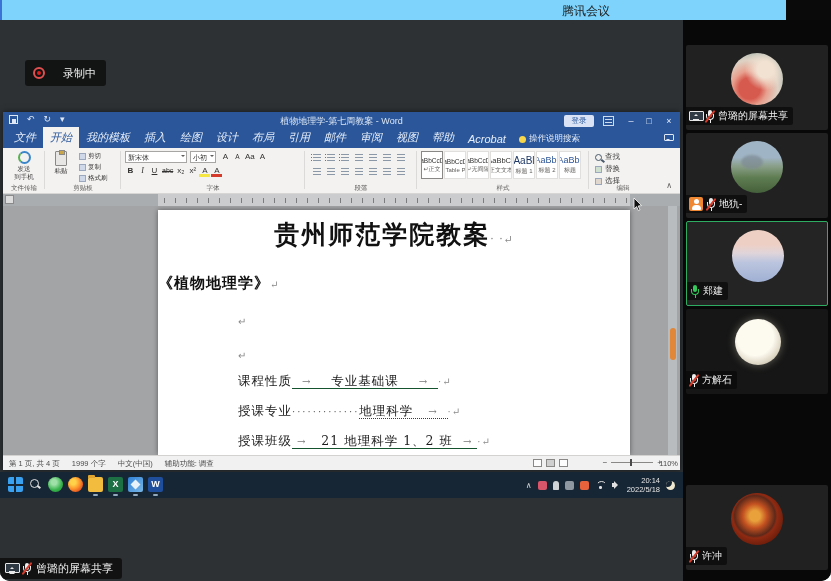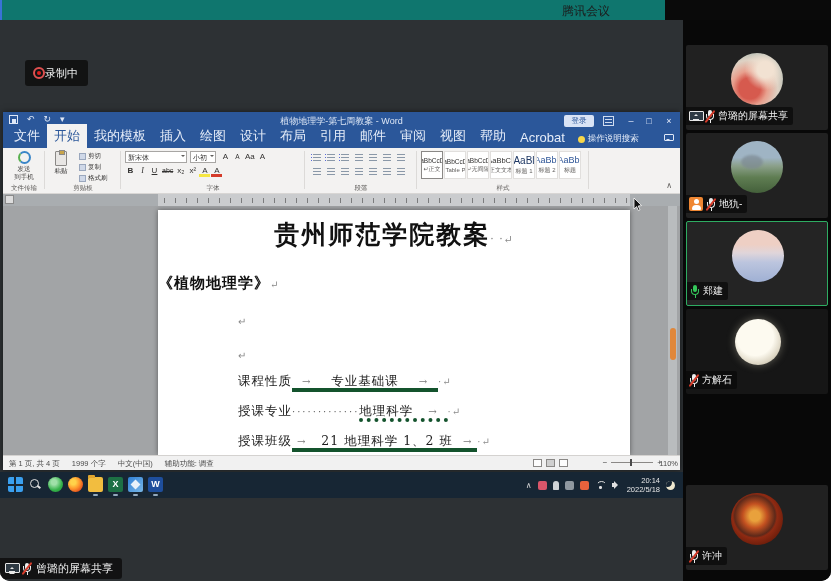--- a/index.html
+++ b/index.html
@@ -1,46 +1,46 @@
 <!DOCTYPE html>
 <html><head>
 <meta charset="utf-8">
 <style>
   * { box-sizing: border-box; margin:0; padding:0; }
   html,body { background:#ffffff; font-family:"Liberation Sans", sans-serif; }
   .screen { position:relative; width:831px; height:581px; background:#0a0a0a; overflow:hidden; border-radius:0 0 10px 10px; }
 
   
-  .topbar { position:absolute; left:0; top:0; width:665px; height:20px; background:#0f766e; border-left:2px solid #3a72d6; }
+  .topbar { position:absolute; left:0; top:0; width:786px; height:20px; background:#7dd3fc; border-left:2px solid #3a72d6; }
   .topbar .ttl { position:absolute; left:560px; top:3px; font-size:12px; color:#1c1c1c; }
 
   
   .main { position:absolute; left:0; top:20px; width:683px; height:561px; background:#2d3134; }
 
-  .recchip { position:absolute; left:25px; top:40px; height:26px; padding:0 10px 0 8px; background:rgba(16,16,16,.92); border-radius:3px; display:flex; align-items:center; gap:0; }
+  .recchip { position:absolute; left:25px; top:40px; height:26px; padding:0 10px 0 8px; background:rgba(16,16,16,.92); border-radius:3px; display:flex; align-items:center; gap:18px; }
   .recdot { width:12px; height:12px; border:2px solid #e05050; border-radius:50%; position:relative; }
   .recdot::after { content:""; position:absolute; left:2px; top:2px; width:4px; height:4px; background:#e02020; border-radius:50%; }
   .recchip .rectxt { color:#f2f2f2; font-size:11px; }
 
   
   .word { position:absolute; left:3px; top:92px; width:677px; height:358px; background:#f3f2f1; box-shadow:0 0 6px rgba(0,0,0,.5); }
 
   .wtitle { position:absolute; left:0; top:0; width:100%; height:19px; background:#2b579a; }
   .qat { position:absolute; left:6px; top:2px; display:flex; gap:9px; align-items:center; color:#dfe8f7; font-size:9px; }
   .saveico { width:9px; height:9px; border:1px solid #dfe8f7; position:relative; }
   .saveico::after { content:""; position:absolute; left:2px; bottom:0; width:4px; height:4px; background:#dfe8f7; }
   .wtitletxt { position:absolute; left:0; right:0; top:3px; text-align:center; font-size:9px; color:#dce6f5; }
   .signin { position:absolute; right:86px; top:3px; width:30px; height:12px; background:#d9e3f5; color:#2b579a; font-size:7.5px; text-align:center; line-height:12px; border-radius:2px; }
   .ribdisp { position:absolute; right:66px; top:4px; width:11px; height:10px; border:1px solid #cfdcf0; }
   .ribdisp::after{ content:""; position:absolute; left:1px; top:2px; width:7px; height:1px; background:#cfdcf0; box-shadow:0 3px 0 #cfdcf0; }
   .wctl { position:absolute; top:0; height:19px; width:18px; color:#e8eefc; font-size:9px; text-align:center; line-height:19px; }
   .wmin { right:40px; } .wmax { right:22px; } .wclose { right:2px; }
 
   .tabrow { position:absolute; left:0; top:19px; width:100%; height:17px; background:#2b579a; display:flex; align-items:flex-end; padding-left:4px; }
-  .wtab { font-size:13px; color:#e6edf9; padding:3px 7px 3px; white-space:nowrap; }
+  .wtab { font-size:11px; color:#e6edf9; padding:3px 7px 3px; white-space:nowrap;font-style:italic; }
   .wtab.active { background:#f3f2f1; color:#2b579a; }
   .tellme { display:flex; align-items:center; gap:3px; padding:3px 6px; }
   .bulb { width:7px; height:7px; border-radius:50%; background:#f8d74a; }
   .tellme span { font-size:8.5px; color:#e6edf9; }
   .cmtico { position:absolute; right:6px; top:22px; width:10px; height:7px; border:1px solid #dfe8f7; border-radius:1px; }
   .cmtico::after { content:""; position:absolute; left:1px; bottom:-3px; border:2px solid transparent; border-top-color:#dfe8f7; }
 
   
   .ribbon { position:absolute; left:0; top:36px; width:100%; height:46px; background:#f3f2f1; border-bottom:1px solid #d8d6d4; }
   .grp { position:absolute; top:0; height:46px; }
@@ -89,21 +89,21 @@
 
   
   .docarea { position:absolute; left:0; top:94px; width:100%; height:249px; background:#a2a4a6; overflow:hidden; }
   .page { position:absolute; left:155px; top:4px; width:472px; height:245px; background:#ffffff; box-shadow:0 0 5px rgba(0,0,0,.45); }
   .doctitle { position:absolute; left:0; width:100%; top:8px; text-align:center; font-family:"DejaVu Serif","Liberation Serif",serif; font-weight:bold; font-size:25px; color:#111111; letter-spacing:2px; }
   .doctitle .marks { font-size:11px; color:#888888; font-weight:normal; letter-spacing:1px; }
   .docsub { position:absolute; left:0; width:100%; top:64px; text-align:left; font-family:"DejaVu Serif","Liberation Serif",serif; font-weight:bold; font-size:15px; color:#111111; letter-spacing:1px; }
   .docsub .marks { font-size:10px; color:#888888; font-weight:normal; }
   .pmark { position:absolute; left:80px; font-size:10px; color:#8a8a8a; }
   .frow { position:absolute; left:80px; font-family:"DejaVu Serif","Liberation Serif",serif; font-size:12.5px; color:#1c1c1c; letter-spacing:1px; white-space:nowrap; }
-  .frow .useg { border-bottom:4px solid #14532d;text-align:right; }
+  .frow .useg { border-bottom:1px solid #14532d;text-align:right; }
   .frow .dots { color:#555555; letter-spacing:2px; font-size:10px; }
   .frow .arrow { color:#7a7a7a; font-size:10px; }
   .frow .tail { color:#8a8a8a; font-size:10px; }
   .vscroll { position:absolute; right:3px; top:0; width:9px; height:249px; background:#b9bcbe; }
   .vthumb { position:absolute; left:1.5px; top:122px; width:6px; height:32px; background:#e0873a; border-radius:3px; }
 
   
   .sbar { position:absolute; left:0; top:343px; width:100%; height:15px; background:#f1f1f1; border-top:1px solid #d4d2d0; }
   .sbar .lft { position:absolute; left:6px; top:3px; display:flex; gap:12px; font-size:7.5px; color:#4a4a4a; }
   .viewicons { position:absolute; right:112px; top:3px; display:flex; gap:4px; }
@@ -350,20 +350,37 @@
               </div>
             <div class="stylecard">
                 <span class="samp">AaBb(</span>
                 <span class="sname">标题</span>
               </div>
           </div>
           <span class="glabel">样式</span>
         </div>
         <span class="gsep" style="left:585px;"></span>
 
+        <div class="grp" style="left:590px; width:60px;">
+          <div style="position:absolute; left:2px; top:3px; display:flex; flex-direction:column; gap:0;">
+            <div class="editrow">
+                <span class="findico"></span>
+                <span>查找</span>
+              </div>
+            <div class="editrow">
+                <span class="smico" style="background:#cfe0d0;"></span>
+                <span>替换</span>
+              </div>
+            <div class="editrow">
+                <span class="smico" style="background:#e0d8cf;"></span>
+                <span>选择</span>
+              </div>
+          </div>
+          <span class="glabel">编辑</span>
+        </div>
 
         <span class="collapse">∧</span>
         <svg class="cursor" viewBox="0 0 10 14">
             <path d="M1 0 L1 11 L3.6 8.6 L5.4 12.6 L7 11.9 L5.2 8 L8.6 7.6 Z" fill="#111" stroke="#fff" stroke-width="0.8"></path>
           </svg>
       </div>
 
       <div class="ruler">
         <span class="tabsel"></span>
         <span class="inner"></span>

